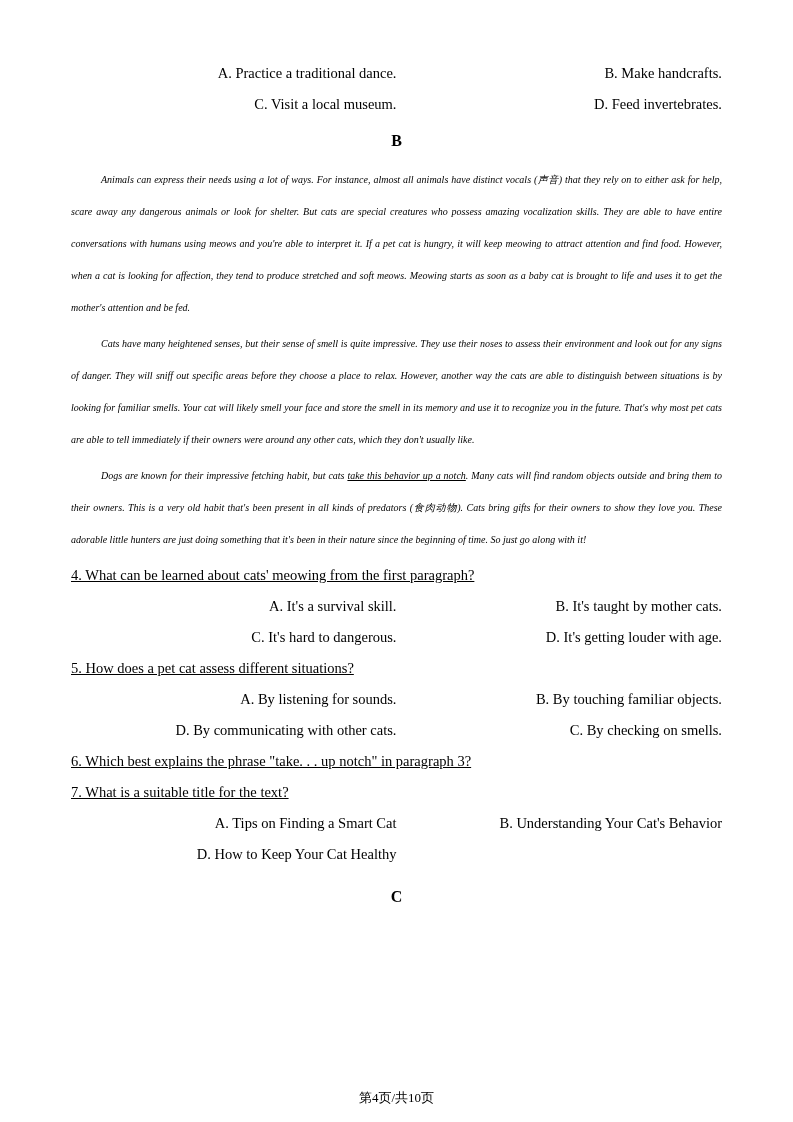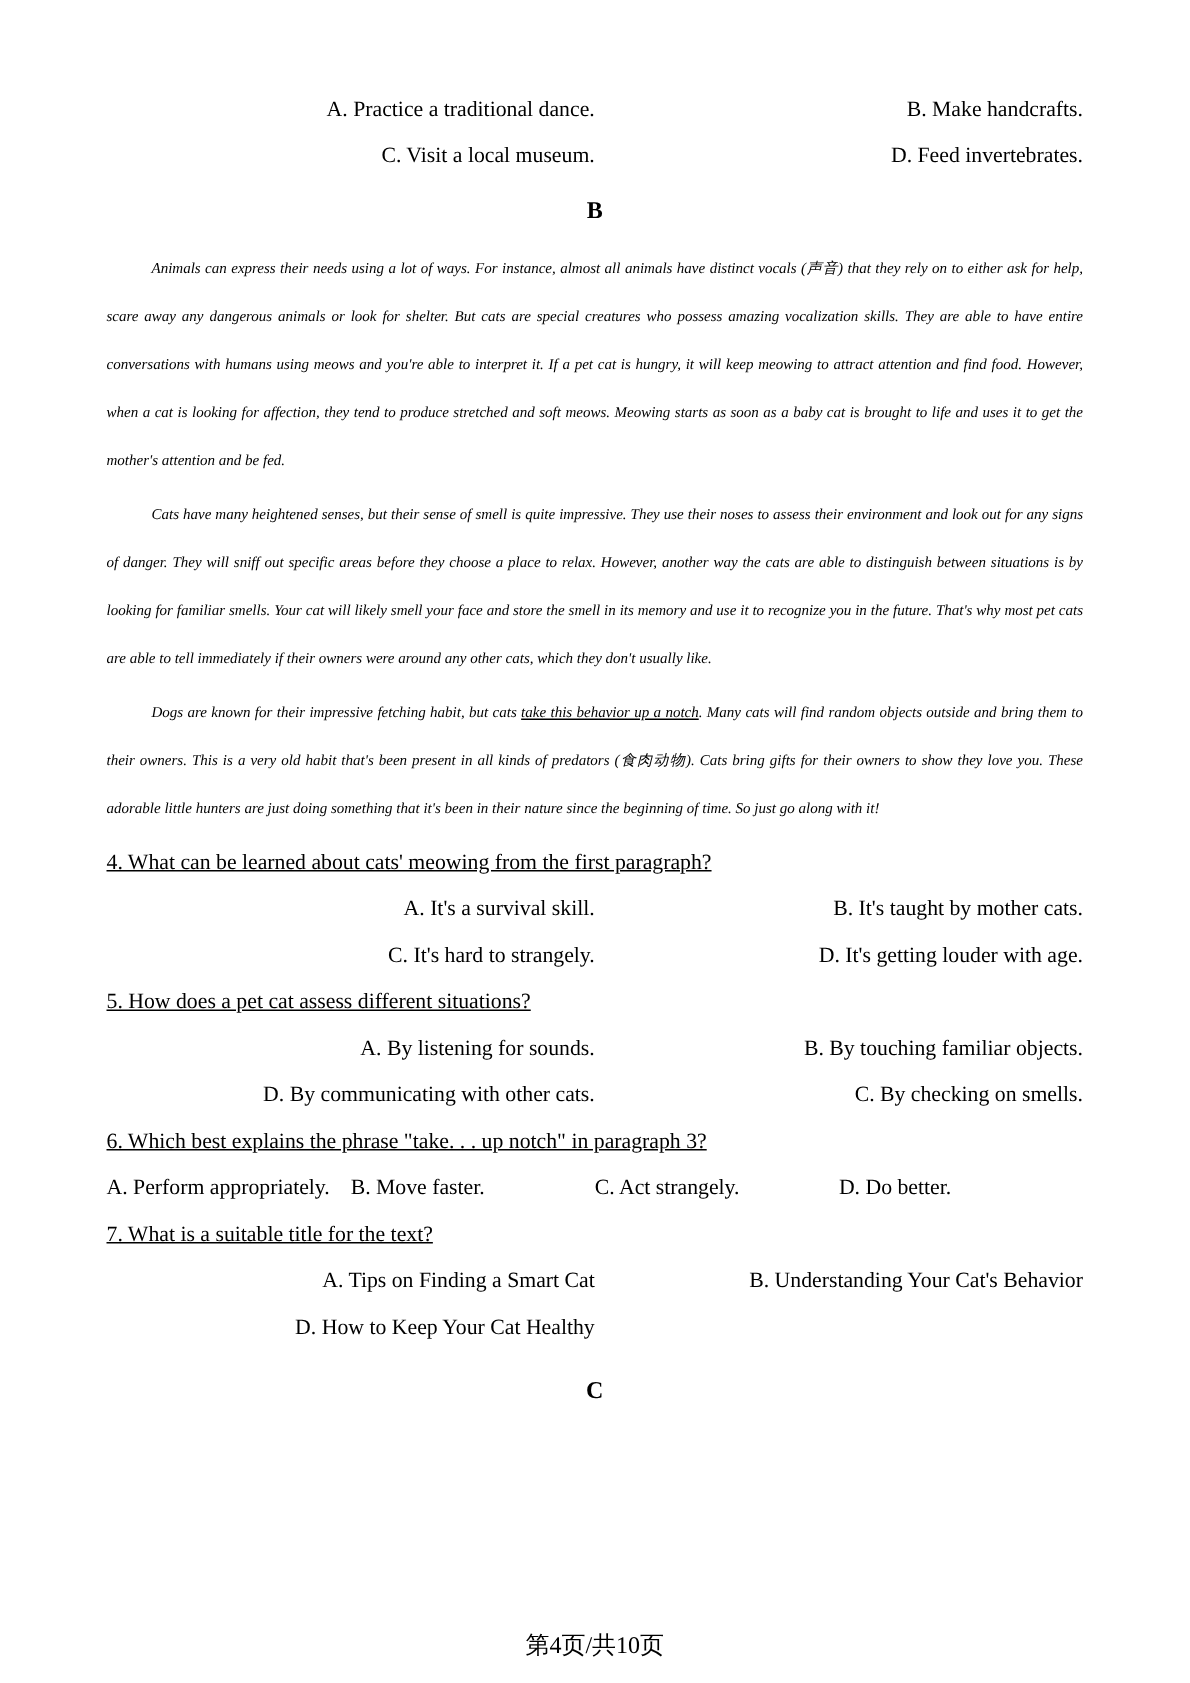--- a/index.html
+++ b/index.html
@@ -51,21 +51,21 @@
     line-height: 31px;
     text-decoration: underline;
   }
   .u { text-decoration: underline; }
   .footer {
     position: absolute;
     left: 0;
     right: 0;
     bottom: 16px;
     text-align: center;
-    font-size: 16px;
+    font-size: 13px;
     line-height: 16px;
   }
 </style>
 </head>
 <body>
 
 <div class="page">
 
   <div class="two-col">
     <span>A. Practice a traditional dance.</span>
@@ -82,45 +82,39 @@
   <p class="para">Cats have many heightened senses, but their sense of smell is quite impressive. They use their noses to assess their environment and look out for any signs of danger. They will sniff out specific areas before they choose a place to relax. However, another way the cats are able to distinguish between situations is by looking for familiar smells. Your cat will likely smell your face and store the smell in its memory and use it to recognize you in the future. That's why most pet cats are able to tell immediately if their owners were around any other cats, which they don't usually like.</p>
   <p class="para"><span>Dogs are known for their impressive fetching habit, but cats </span><span class="u">take this behavior up a notch</span><span>. Many cats will find random objects outside and bring them to their owners. This is a very old habit that's been present in all kinds of predators (食肉动物). Cats bring gifts for their owners to show they love you. These adorable little hunters are just doing something that it's been in their nature since the beginning of time. So just go along with it!</span></p>
 
   <div>
     <div class="stem">4. What can be learned about cats' meowing from the first paragraph?</div>
     <div class="two-col">
       <span>A. It's a survival skill.</span>
       <span>B. It's taught by mother cats.</span>
     </div>
     <div class="two-col">
-      <span>C. It's hard to strangely.</span>
+      <span>C. It's hard to dangerous.</span>
       <span>D. It's getting louder with age.</span>
     </div>
   </div>
 
   <div>
     <div class="stem">5. How does a pet cat assess different situations?</div>
     <div class="two-col">
       <span>A. By listening for sounds.</span>
       <span>B. By touching familiar objects.</span>
     </div>
     <div class="two-col">
       <span>D. By communicating with other cats.</span>
       <span>C. By checking on smells.</span>
     </div>
   </div>
 
   <div>
     <div class="stem">6. Which best explains the phrase "take. . . up notch" in paragraph 3?</div>
-    <div class="four-col">
-      <span>A. Perform appropriately.</span>
-      <span>B. Move faster.</span>
-      <span>C. Act strangely.</span>
-      <span>D. Do better.</span>
-    </div>
   </div>
 
   <div>
     <div class="stem">7. What is a suitable title for the text?</div>
     <div class="two-col">
       <span>A. Tips on Finding a Smart Cat</span>
       <span>B. Understanding Your Cat's Behavior</span>
     </div>
     <div class="two-col">
       <span>D. How to Keep Your Cat Healthy</span>

